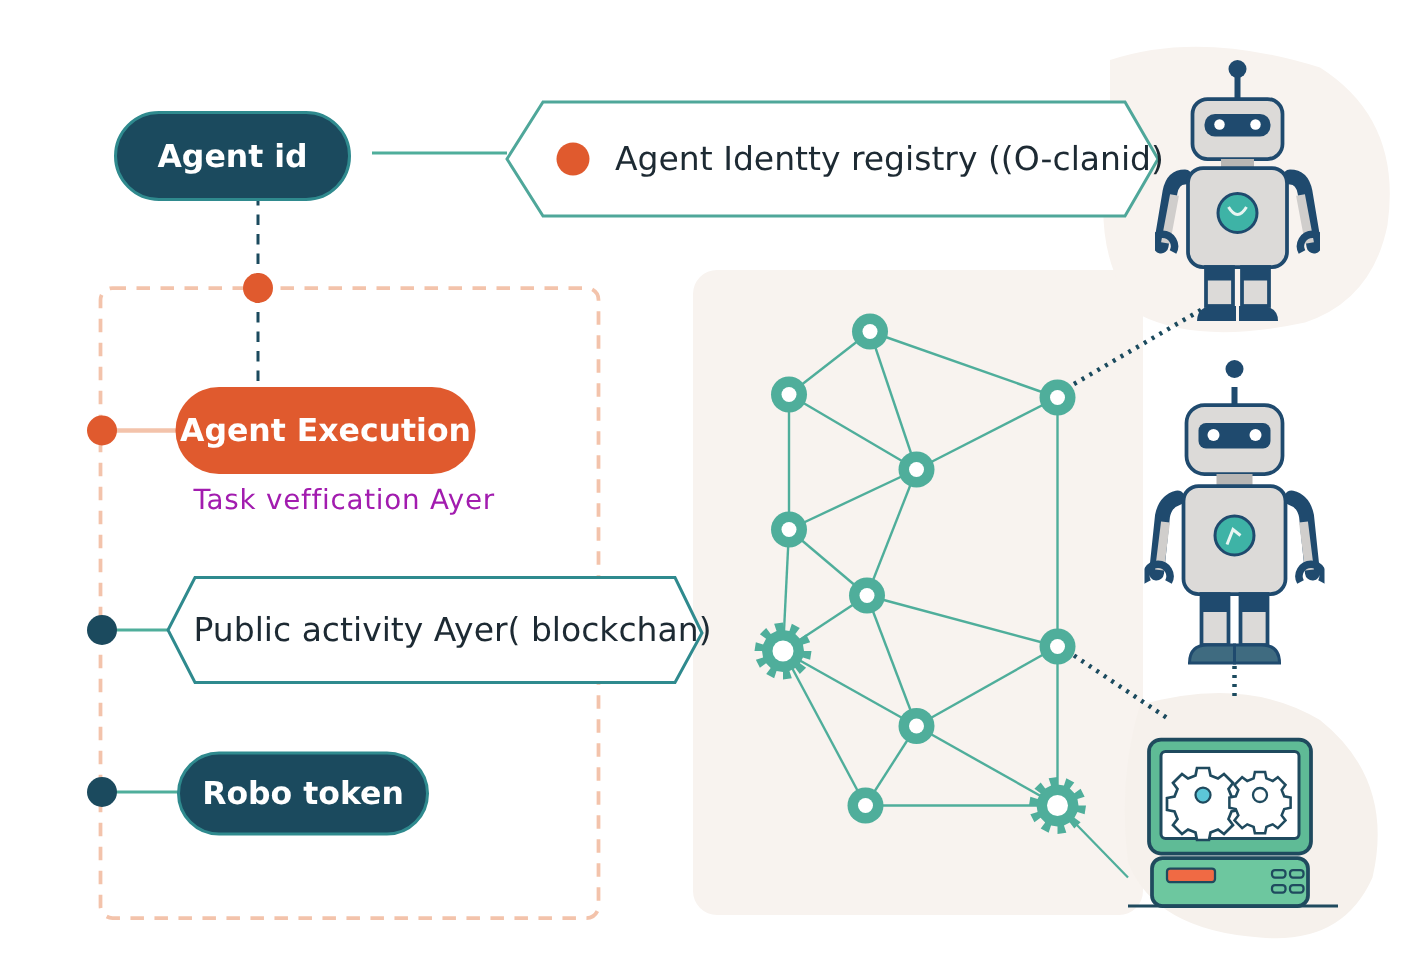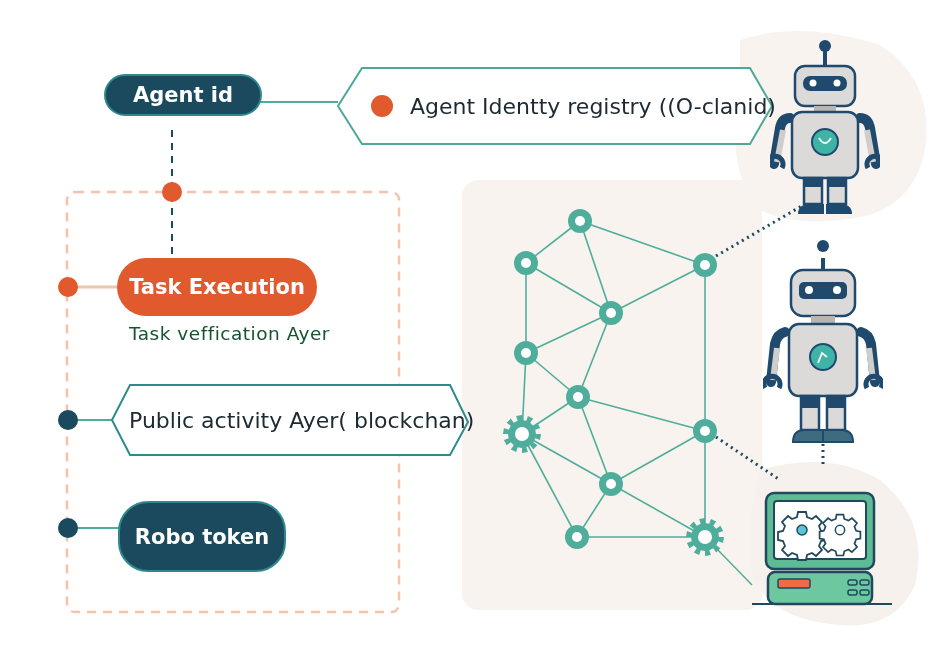--- a/index.html
+++ b/index.html
@@ -16,21 +16,21 @@
     font-family: "DejaVu Sans", sans-serif; box-sizing: border-box;
   }
   .pill-dark { background: #1b4a5e; border: 2px solid #2f8a8e; }
   .pill-orange { background: #e05a2e; }
   .hexlabel {
     position: absolute; display: flex; align-items: center;
     font-size: 22px; color: #1d2a33; font-family: "DejaVu Sans", sans-serif;
     white-space: nowrap;
   }
   .plain-label {
-    position: absolute; font-size: 18.5px; color: #14532d;
+    position: absolute; font-size: 18.5px; color: #a21caf;
     font-family: "DejaVu Sans", sans-serif; letter-spacing: 0.5px; white-space: nowrap;
   }
 </style>
 </head>
 <body>
 
 <svg class="layer" width="950" height="650">
 
   <rect x="462" y="180" width="300" height="430" rx="16" fill="#f8f3ef"></rect>
 
@@ -56,33 +56,33 @@
 
   <line x1="68" y1="528" x2="120" y2="528" stroke="#4fae9b" stroke-width="2"></line>
   <circle cx="68" cy="528" r="10" fill="#1b4a5e"></circle>
 
   <polygon points="362,68 750,68 772,106 750,144 362,144 338,106" fill="#ffffff" stroke="#4fa79a" stroke-width="2"></polygon>
   <circle cx="382" cy="106" r="11" fill="#e05a2e"></circle>
 
   <polygon points="130,385 450,385 468,422 450,455 130,455 112,420" fill="#ffffff" stroke="#2f8a8e" stroke-width="2"></polygon>
 </svg>
 
-<div class="pill pill-dark" style="left:104px; top:74px; width:158px; height:42px;">
+<div class="pill pill-dark" style="left:76px; top:74px; width:158px; height:60px;">
   <span>Agent id</span>
 </div>
 <div class="hexlabel" style="left:410px; top:94px;">Agent Identty registry ((O-clanid)</div>
 
 <div class="pill pill-orange" style="left:117px; top:258px; width:200px; height:58px;">
-  <span>Task Execution</span>
+  <span>Agent Execution</span>
 </div>
 <div class="plain-label" style="left:129px; top:323px;">Task veffication Ayer</div>
 
 <div class="hexlabel" style="left:129px; top:408px;">Public activity Ayer( blockchan)</div>
 
-<div class="pill pill-dark" style="left:118px; top:501px; width:168px; height:71px;">
+<div class="pill pill-dark" style="left:118px; top:501px; width:168px; height:56px;">
   <span>Robo token</span>
 </div>
 
 <svg id="network" class="layer" width="950" height="650">
   <g id="dotted-links">
     <line x1="716" y1="256" x2="812" y2="200" stroke="#1b4a5e" stroke-width="3" stroke-dasharray="2 4"></line>
     <line x1="716" y1="437" x2="780" y2="480" stroke="#1b4a5e" stroke-width="3" stroke-dasharray="2 4"></line>
     <line x1="823" y1="444" x2="823" y2="465" stroke="#1b4a5e" stroke-width="3" stroke-dasharray="2 4"></line>
     <line x1="716" y1="548" x2="752" y2="585" stroke="#4fae9b" stroke-width="1.5"></line>
   </g>

